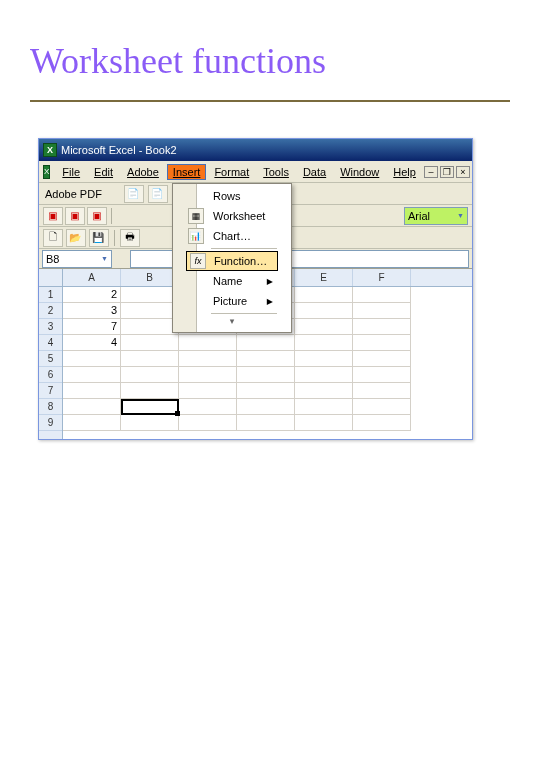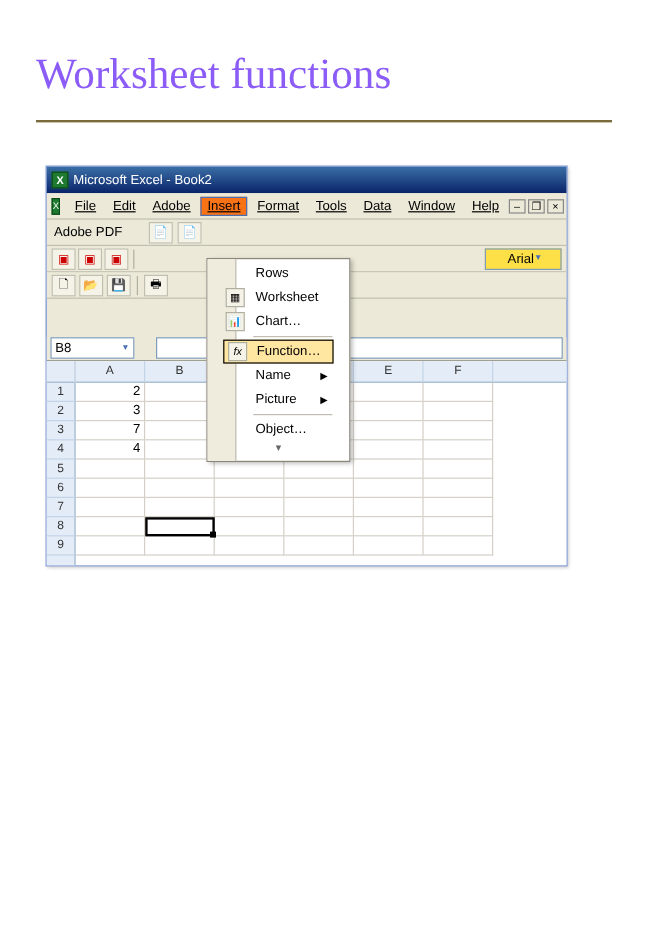--- a/index.html
+++ b/index.html
@@ -115,29 +115,29 @@
   }
   .pdtoolbar .lbl { font-size: 11px; margin-right: 18px; }
   .tbtn {
     width: 20px; height: 18px;
     border: 1px solid #c0c0b0;
     background: #f5f3e8;
     display:flex;align-items:center;justify-content:center;
     font-size:10px;
   }
   .fonttool { height:22px; display:flex; align-items:center; padding:0 4px; gap:2px; border-bottom:1px solid #c0c0b0; background:#ece9d8;}
-  .fontcombo { height:18px; width:64px; background:#fde047; border:1px solid #7f9db9; display:flex; align-items:center; padding:0 18px; font-size:11px; justify-content:space-between;}
+  .fontcombo { height:18px; width:64px; background:#bef264; border:1px solid #7f9db9; display:flex; align-items:center; padding:0 3px; font-size:11px; justify-content:space-between;}
   .fontcombo .arr { font-size:7px; color:#4a6fb3;}
   .stdtoolbar {
     height: 22px;
     display:flex;align-items:center;padding:0 4px;gap:3px;border-bottom:1px solid #c0c0b0;background:#ece9d8;
   }
   .sep { width:1px;height:16px;background:#b0b0a0;margin:0 2px;}
   .namebox-row {
-    height: 20px; display:flex; align-items:flex-start; background:#ece9d8; border-bottom:1px solid #a0a090;margin-top:32px;
+    height: 20px; display:flex; align-items:center; background:#ece9d8; border-bottom:1px solid #a0a090;
   }
   .namebox { width:70px;height:18px;background:#fff;border:1px solid #7f9db9;display:flex;align-items:center;justify-content:space-between;padding:0 3px;margin-left:3px;font-size:11px;}
   .namebox .arr{font-size:7px;color:#4a6fb3;}
   .fxarea{flex:1;height:18px;background:#fff;border:1px solid #7f9db9;margin-left:18px;margin-right:3px;}
   .grid {
     display:flex; background:#fff; position:relative; height: 170px;
   }
   .rowheads {
     width: 24px; background:#e4ecf7; border-right:1px solid #9eb6ce;
   }
@@ -360,20 +360,17 @@
           </div>
         <div class="ddi">
             <span>Name</span>
             <span style="margin-left:auto;margin-right:6px;font-size:8px">▶</span>
           </div>
         <div class="ddi">
             <span>Picture</span>
             <span style="margin-left:auto;margin-right:6px;font-size:8px">▶</span>
           </div>
         <div class="ddsep"></div>
-        <div class="ddi">
-            <span>Object…</span>
-          </div>
         <div class="ddexp">▾</div>
       </div>
     </div>
   </div>
 </div>
 
 </body></html>

